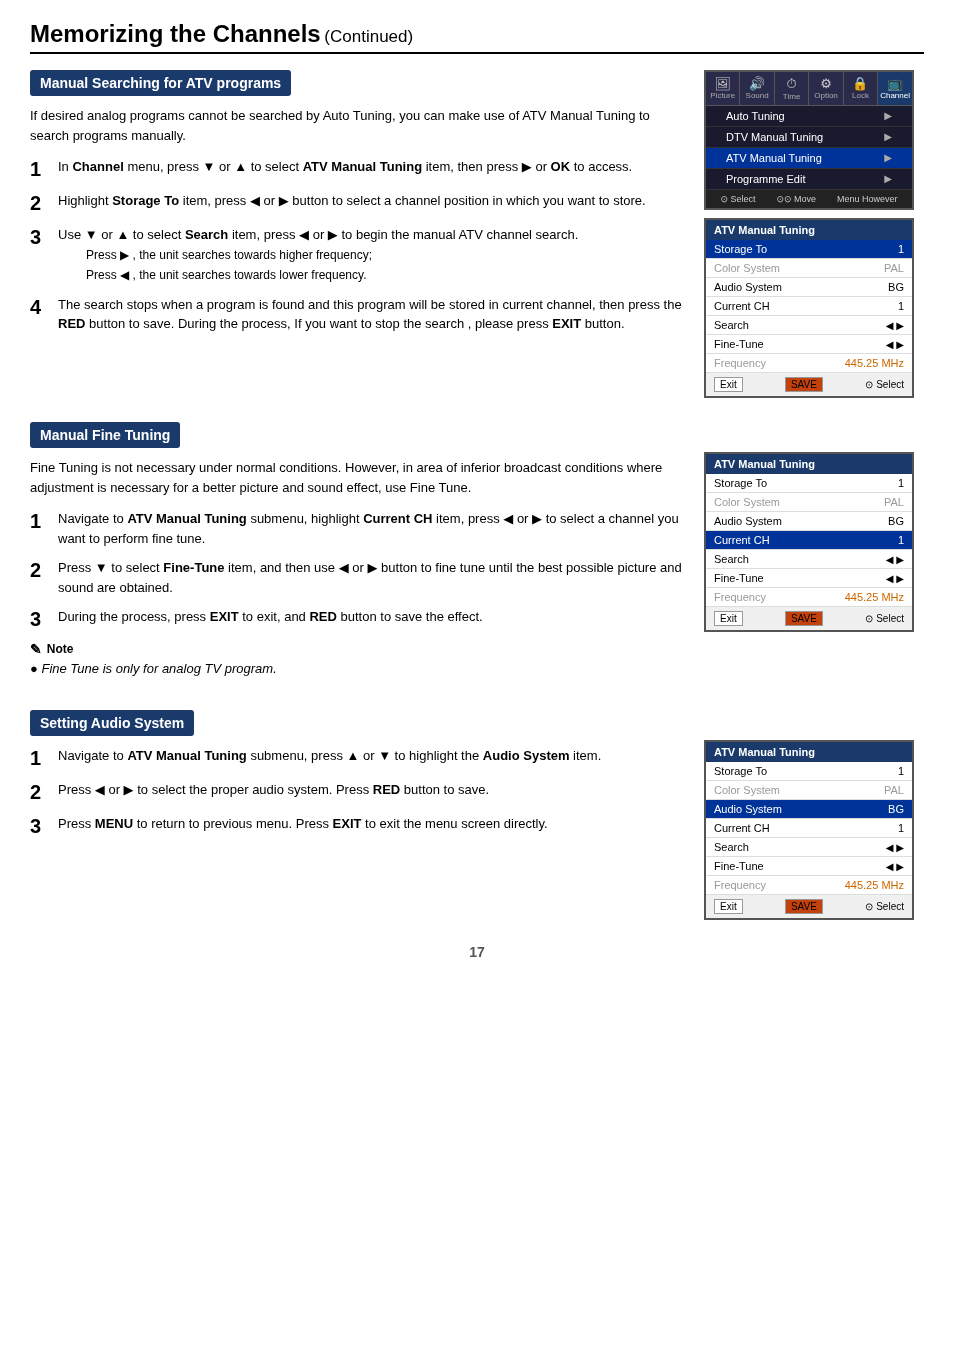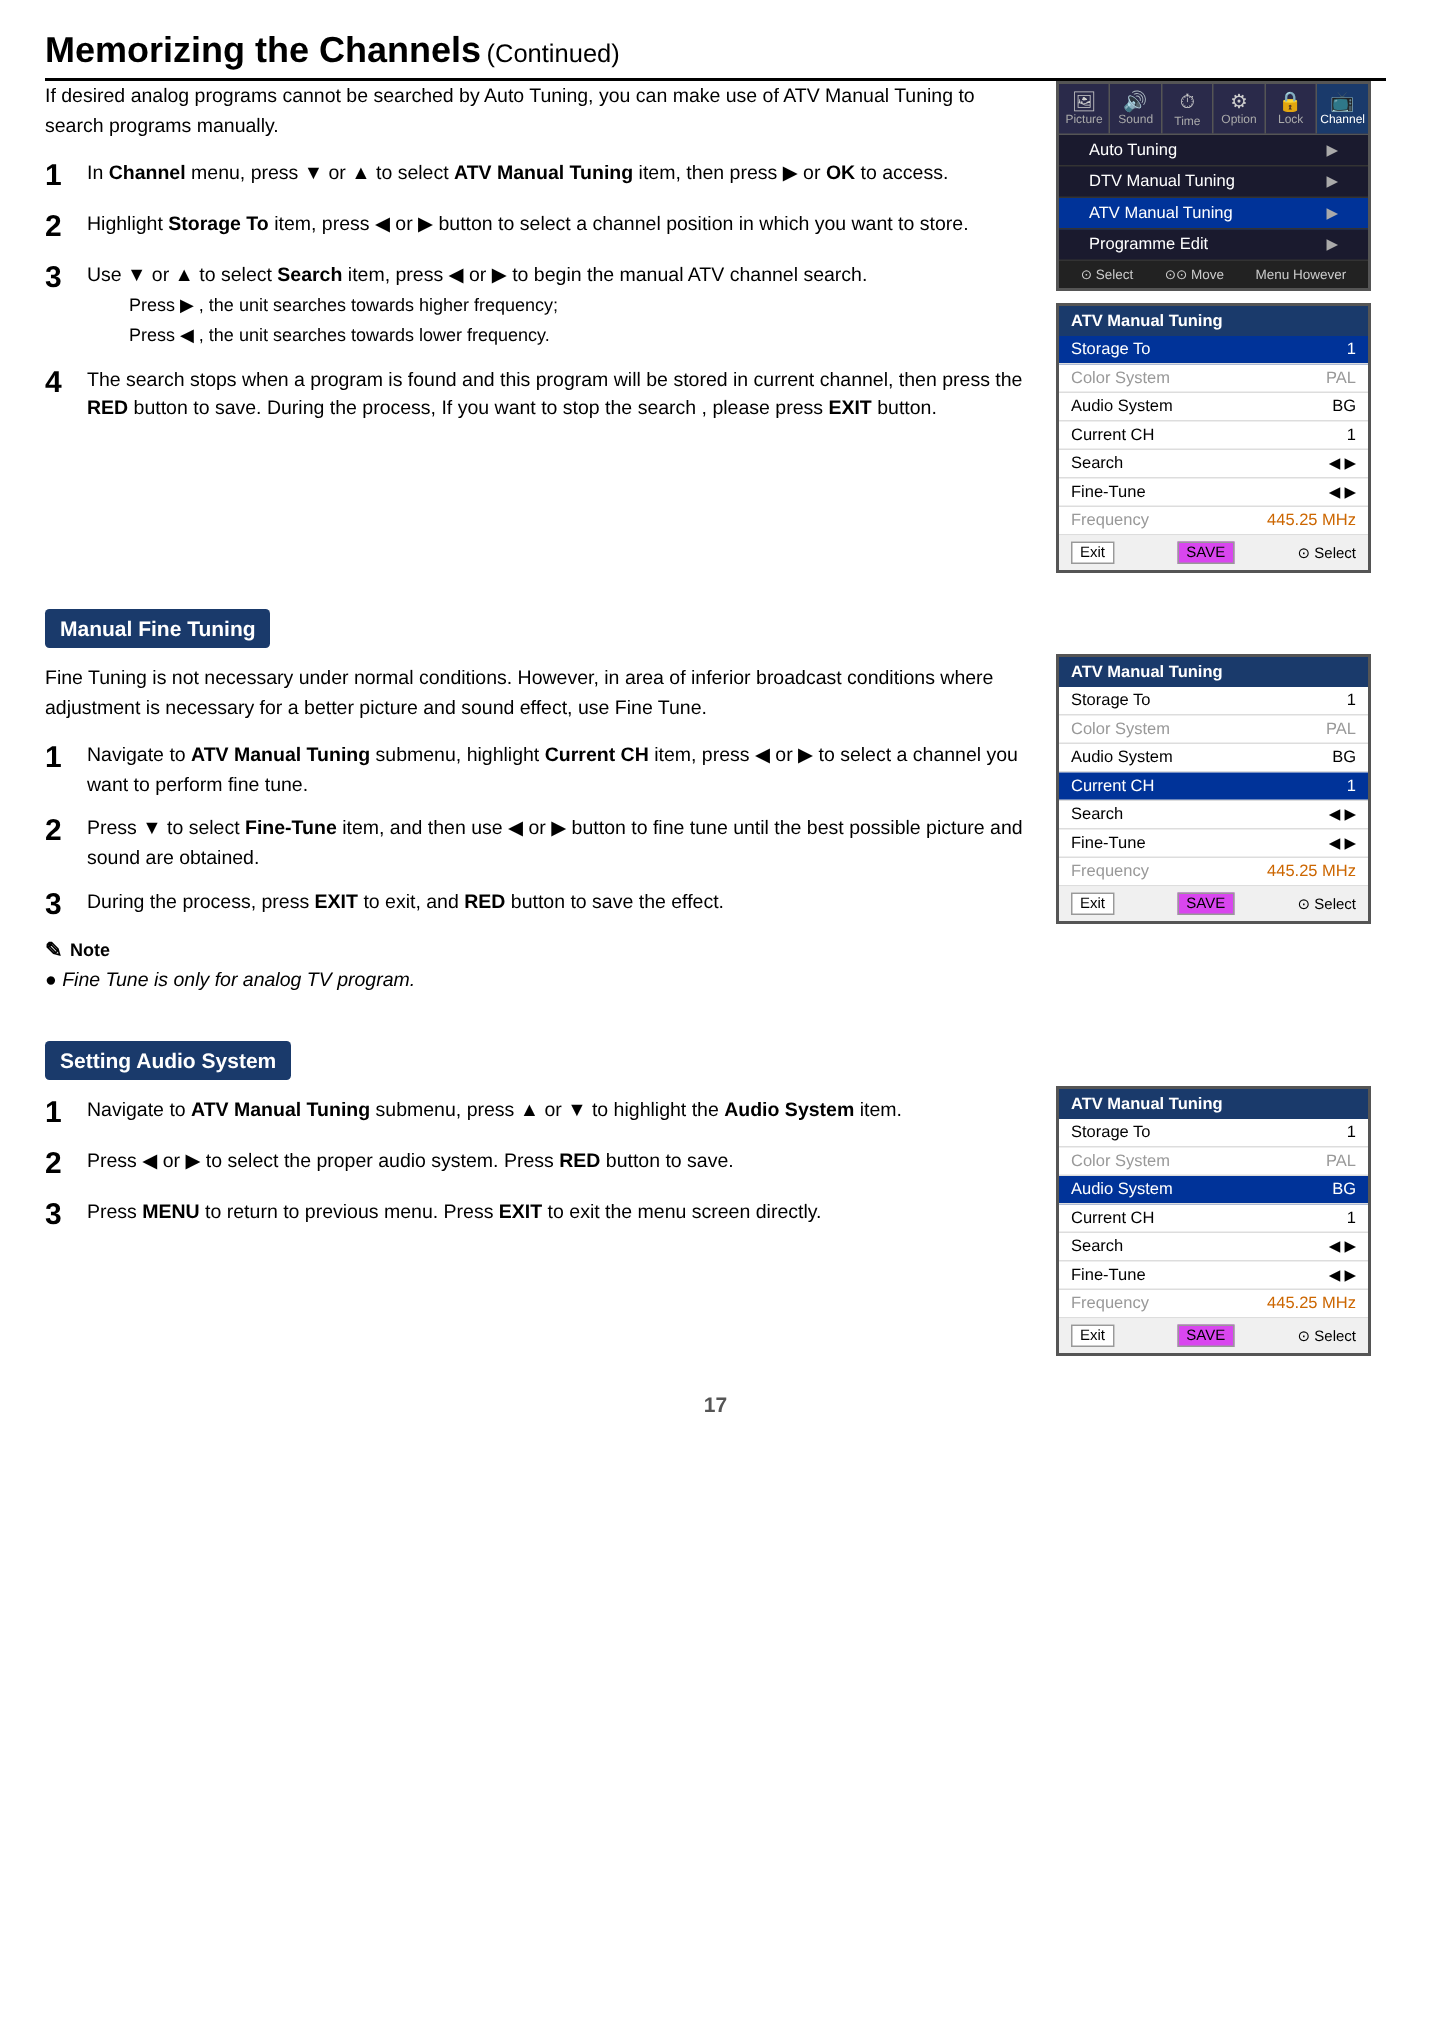--- a/index.html
+++ b/index.html
@@ -183,21 +183,21 @@
     .btn-exit {
       border: 1px solid #999;
       padding: 1px 5px;
       font-size: 10px;
       background: #fff;
     }
     .btn-save {
       border: 1px solid #999;
       padding: 1px 5px;
       font-size: 10px;
-      background: #d946ef;
+      background: #c2410c;
     }
     .btn-select {
       font-size: 10px;
     }
 
     
     .note-box {
       margin: 10px 0;
     }
     .note-header {
@@ -232,29 +232,30 @@
     .sub-indent {
       margin-left: 28px;
       margin-top: 4px;
       font-size: 12px;
       line-height: 1.6;
     }
   </style>
 </head>
 <body>
 
-<div style="margin-bottom:0;">
+<div style="margin-bottom:16px;">
   <span style="font-size:24px; font-weight:bold;">Memorizing the Channels</span>
   <span style="font-size:17px; font-weight:normal;">(Continued)</span>
   <div style="border-bottom:2px solid #000; margin-top:4px;"></div>
 </div>
 
 <div class="section-block">
   <div class="two-col">
     <div class="col-left">
+      <div class="section-header">Manual Searching for ATV programs</div>
       <p class="intro-para">If desired analog programs cannot be searched by Auto Tuning, you can make use of ATV Manual Tuning to search programs manually.</p>
 
       <ul class="steps">
         <li>
           <span class="step-num">1</span>
           <span class="step-text">In <b>Channel</b> menu, press ▼ or ▲ to select <b>ATV Manual Tuning</b> item, then press ▶ or <b>OK</b> to access.</span>
         </li>
         <li>
           <span class="step-num">2</span>
           <span class="step-text">Highlight <b>Storage To</b> item, press ◀ or ▶ button to select a channel position in which you want to store.</span>

